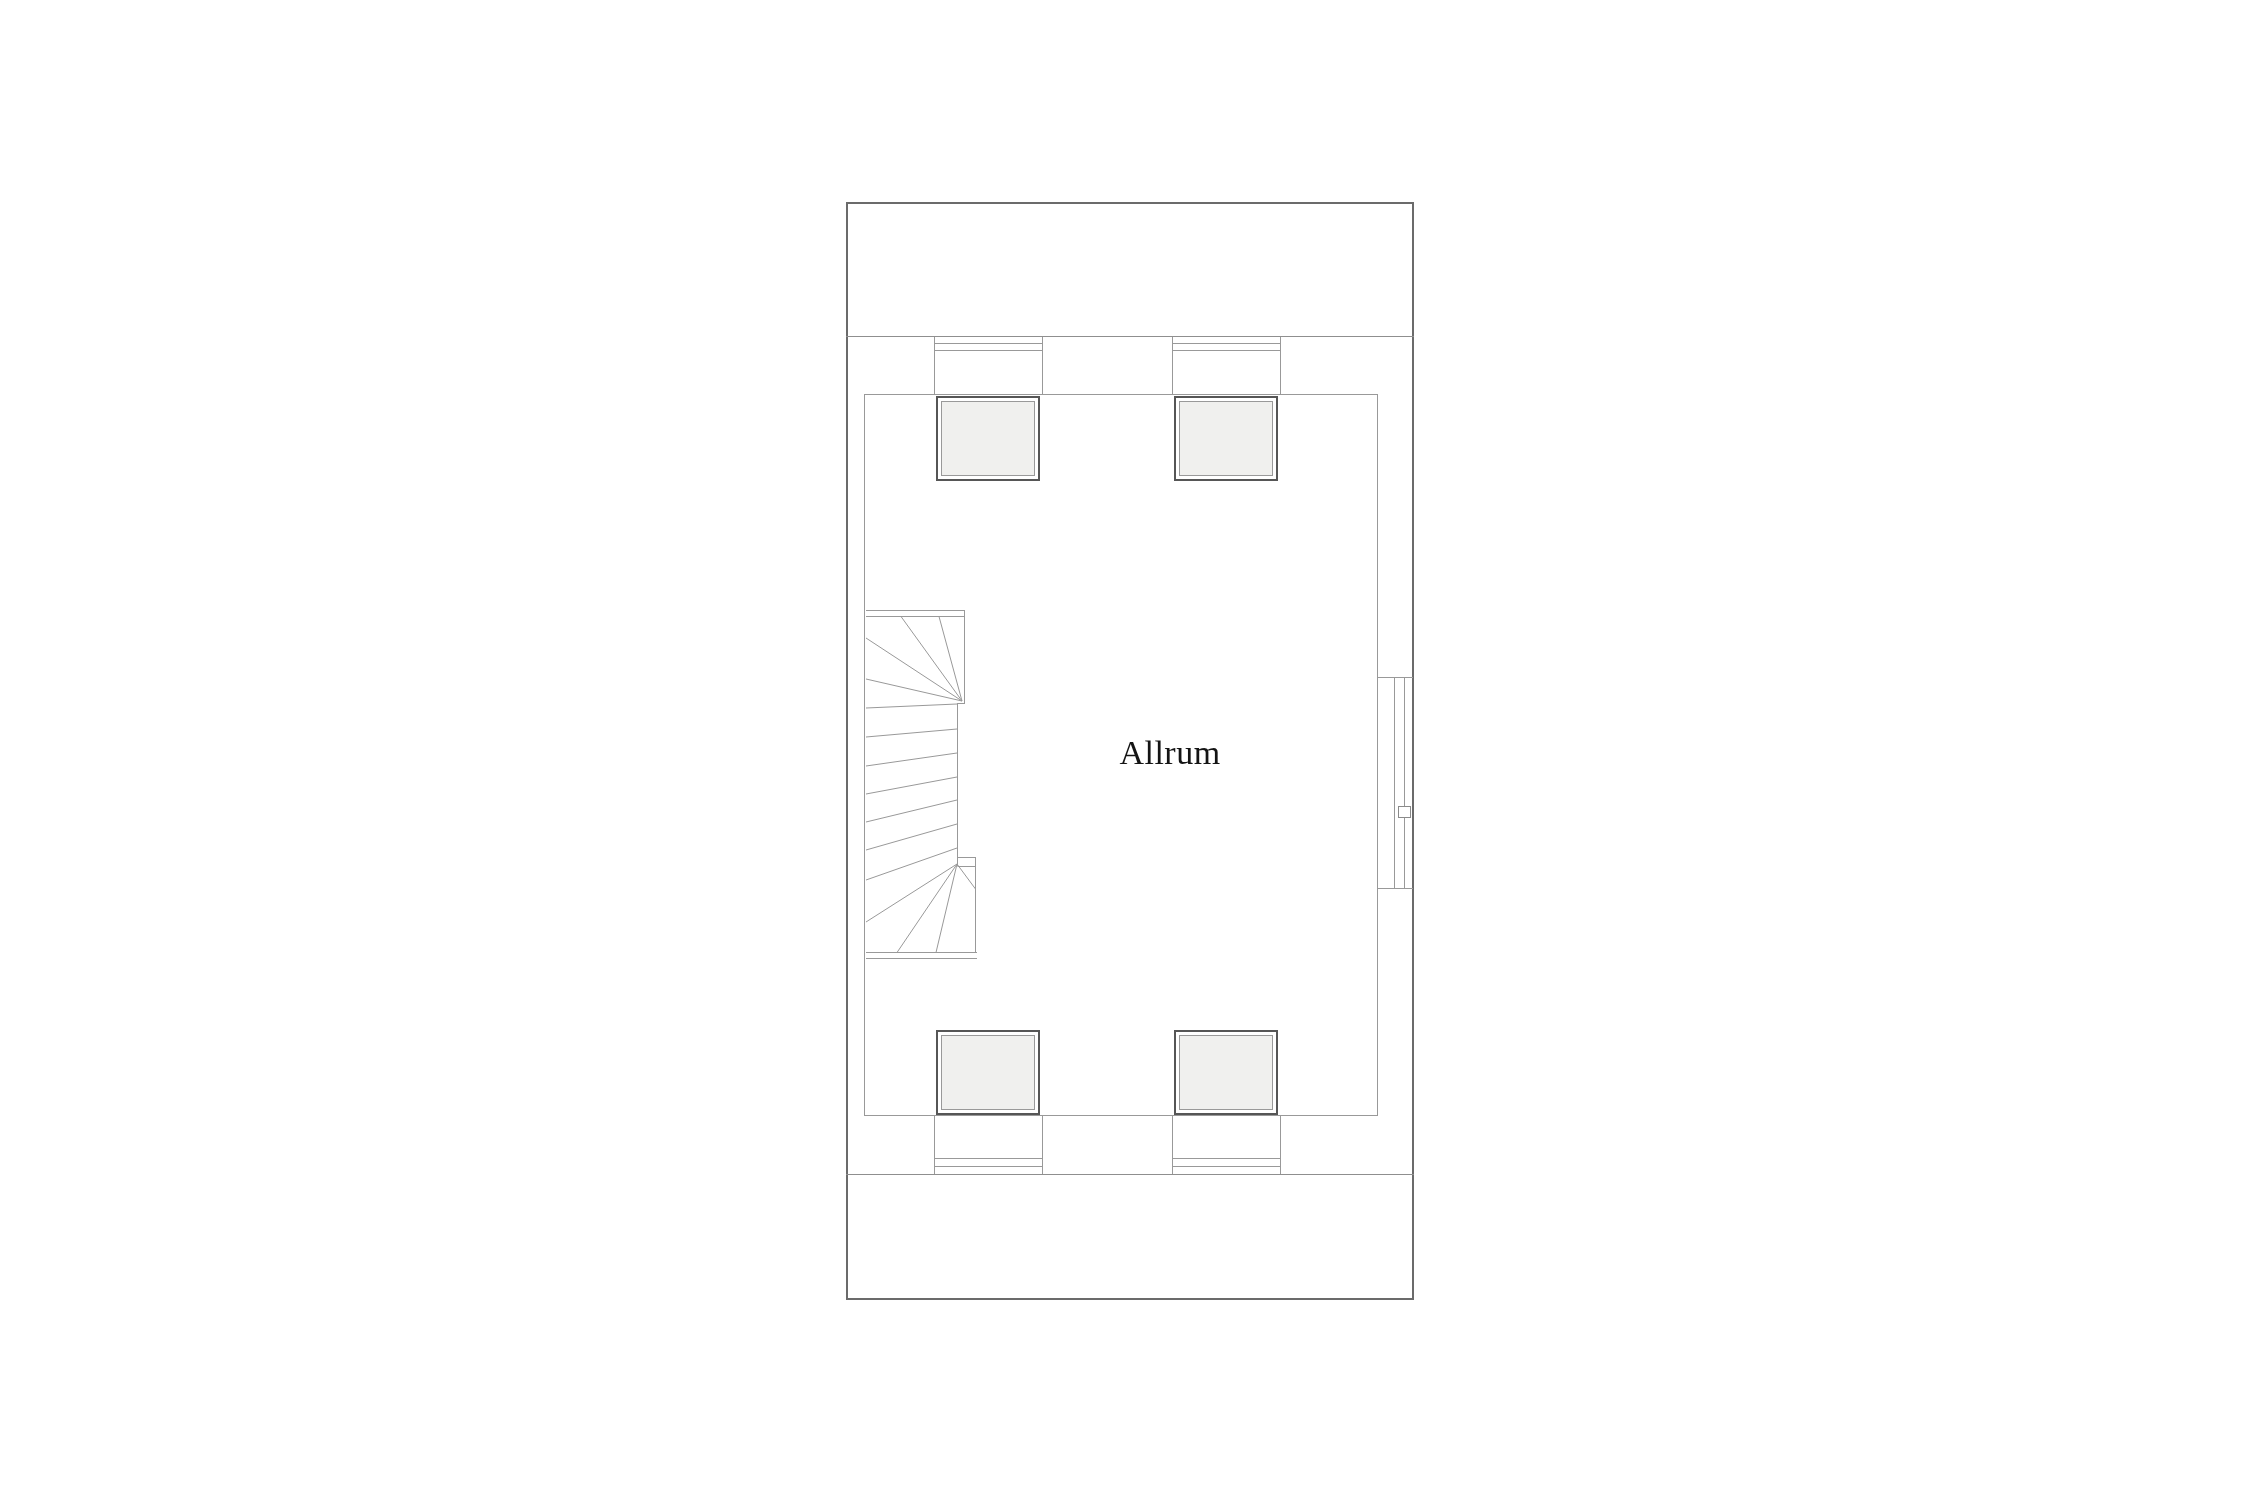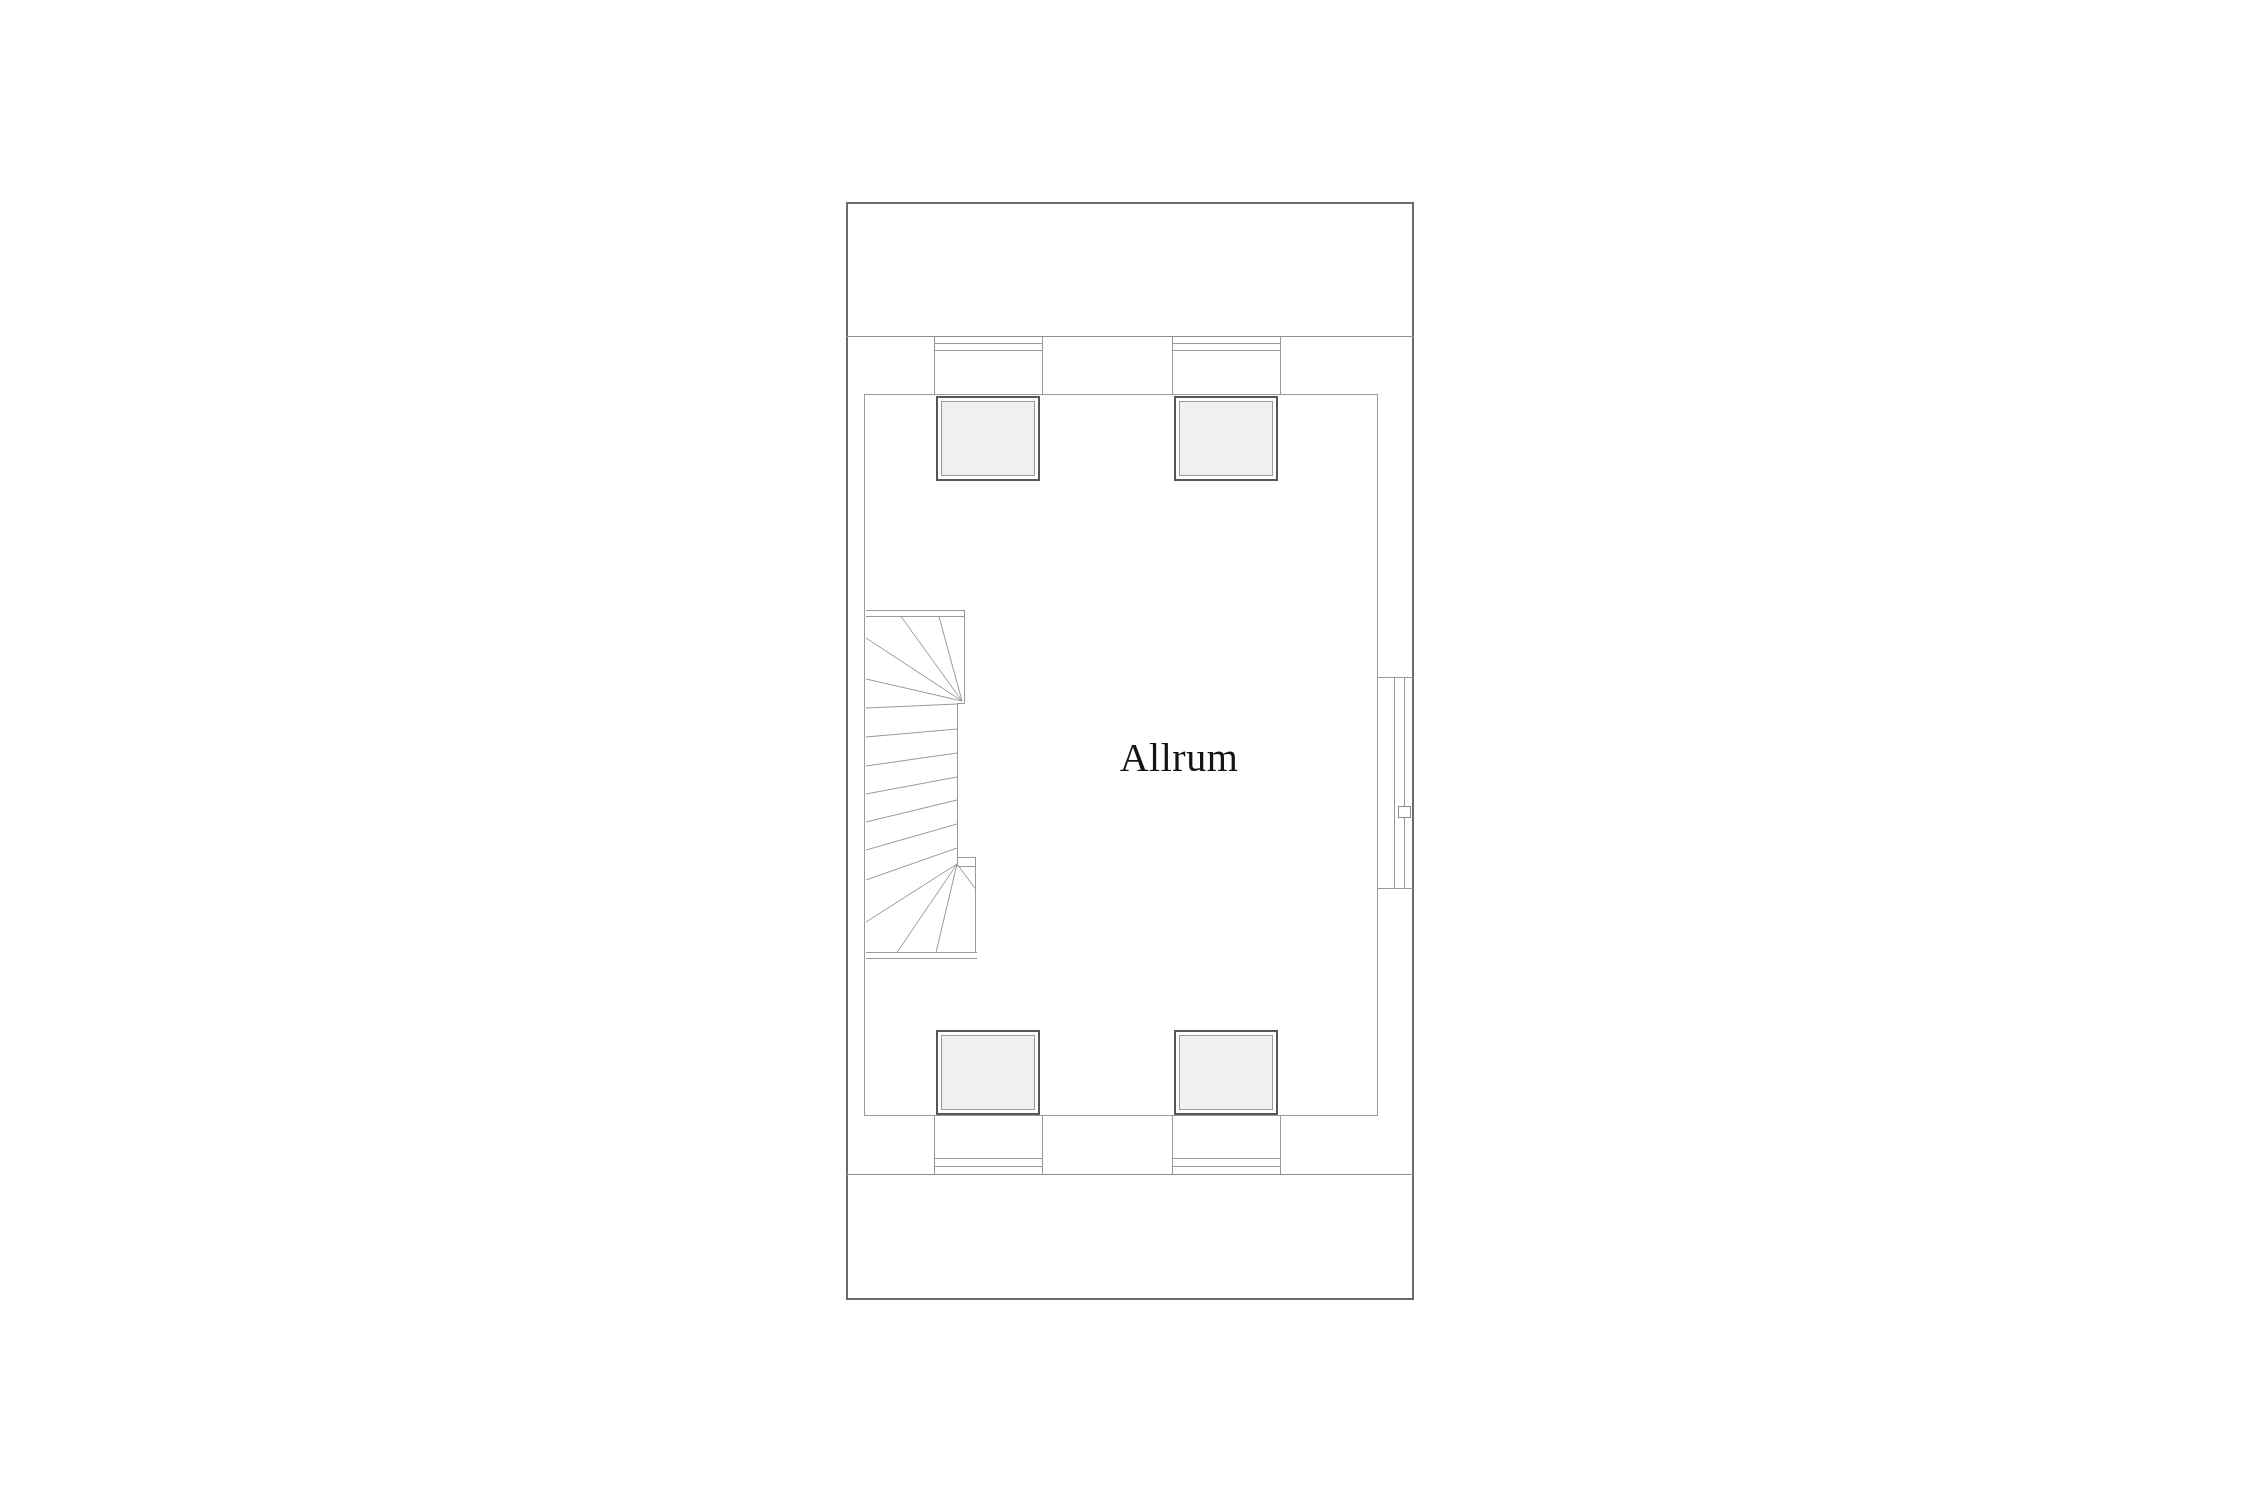--- a/index.html
+++ b/index.html
@@ -24,25 +24,24 @@
   .w1{stroke:var(--thin-line);stroke-width:1;fill:none;}
   .band{stroke:var(--band-line);stroke-width:1;fill:none;}
   .stair{stroke:var(--thin-line);stroke-width:1;fill:none;shape-rendering:auto;}
   .sky-outer{stroke:var(--sky-frame);stroke-width:2;fill:#ffffff;}
   .sky-inner{stroke:var(--thin-line);stroke-width:1;fill:var(--sky-fill);}
   .handle{stroke:#8a8a8a;stroke-width:1.5;fill:#ffffff;}
   .room-label{
     position:absolute;
     left:1170px;top:734px;
     transform:translateX(-50%);
-    font-size:40px;
+    font-size:34px;
     letter-spacing:0.5px;
     color:var(--label);
     white-space:nowrap;
-    margin-left:9px;
   }
 </style>
 </head>
 <body>
 
 <div class="canvas">
 
   <svg width="2250" height="1500" viewBox="0 0 2250 1500">
 
     <rect class="w2" x="847" y="203" width="566" height="1096"></rect>

